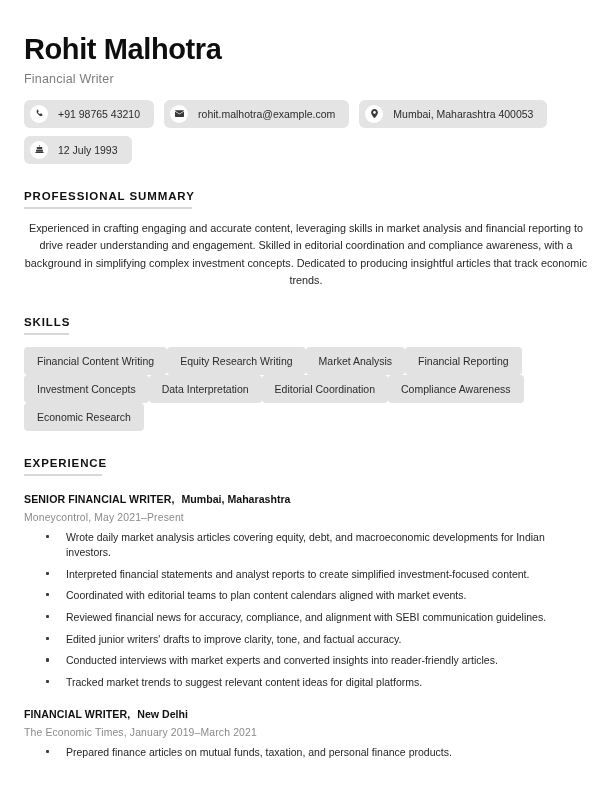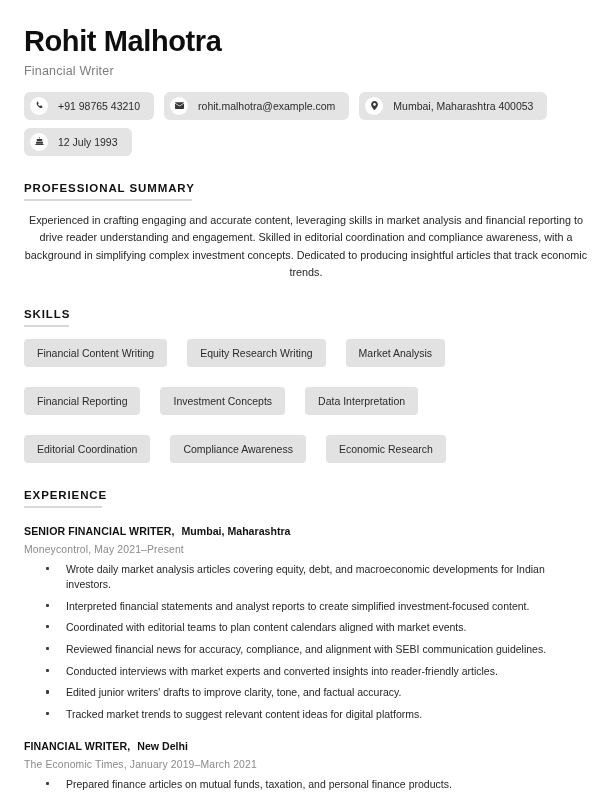--- a/index.html
+++ b/index.html
@@ -11,21 +11,21 @@
     width: 612px;
     height: 792px;
     font-family: "Liberation Sans", sans-serif;
     color: #1a1a1a;
     overflow: hidden;
   }
   .page {
     width: 612px;
     height: 792px;
     box-sizing: border-box;
-    padding: 26px 22px 10px 22px;
+    padding: 34px 22px 10px 22px;
     position: relative;
     background: #ffffff;
   }
 
   
   .name {
     font-size: 29px;
     font-weight: 700;
     letter-spacing: -0.4px;
     color: #0e0e0e;
@@ -92,21 +92,21 @@
     line-height: 1.62;
     color: #262626;
     margin: 11px 2px 0 2px;
     text-align: center;
   }
 
   
   .skills-wrap {
     display: flex;
     flex-wrap: wrap;
-    gap: 20px;
+    gap: 0;
     margin: 12px 2px 0 2px;
     max-width: 500px;
   }
   .skill-chip {
     background: #e2e2e2;
     border-radius: 4px;
     padding: 8px 13px;
     font-size: 10.5px;
     color: #2b2b2b;
     white-space: nowrap;
@@ -249,22 +249,22 @@
     <div class="section-rule" style="width:78px;"></div>
     <div id="jobs-wrap">
         <div class="job">
           <div class="job-heading"><span class="job-title">SENIOR FINANCIAL WRITER,</span><span class="job-location">Mumbai, Maharashtra</span></div>
           <div class="job-meta">Moneycontrol, May 2021–Present</div>
           <ul class="bullets">
             <li>Wrote daily market analysis articles covering equity, debt, and macroeconomic developments for Indian investors.</li>
             <li>Interpreted financial statements and analyst reports to create simplified investment-focused content.</li>
             <li>Coordinated with editorial teams to plan content calendars aligned with market events.</li>
             <li>Reviewed financial news for accuracy, compliance, and alignment with SEBI communication guidelines.</li>
+            <li>Edited junior writers' drafts to improve clarity, tone, and factual accuracy.</li>
             <li>Conducted interviews with market experts and converted insights into reader-friendly articles.</li>
-            <li>Edited junior writers' drafts to improve clarity, tone, and factual accuracy.</li>
             <li>Tracked market trends to suggest relevant content ideas for digital platforms.</li>
           </ul>
         </div>
         <div class="job">
           <div class="job-heading"><span class="job-title">FINANCIAL WRITER,</span><span class="job-location">New Delhi</span></div>
           <div class="job-meta">The Economic Times, January 2019–March 2021</div>
           <ul class="bullets">
             <li>Prepared finance articles on mutual funds, taxation, and personal finance products.</li>
           </ul>
         </div>

